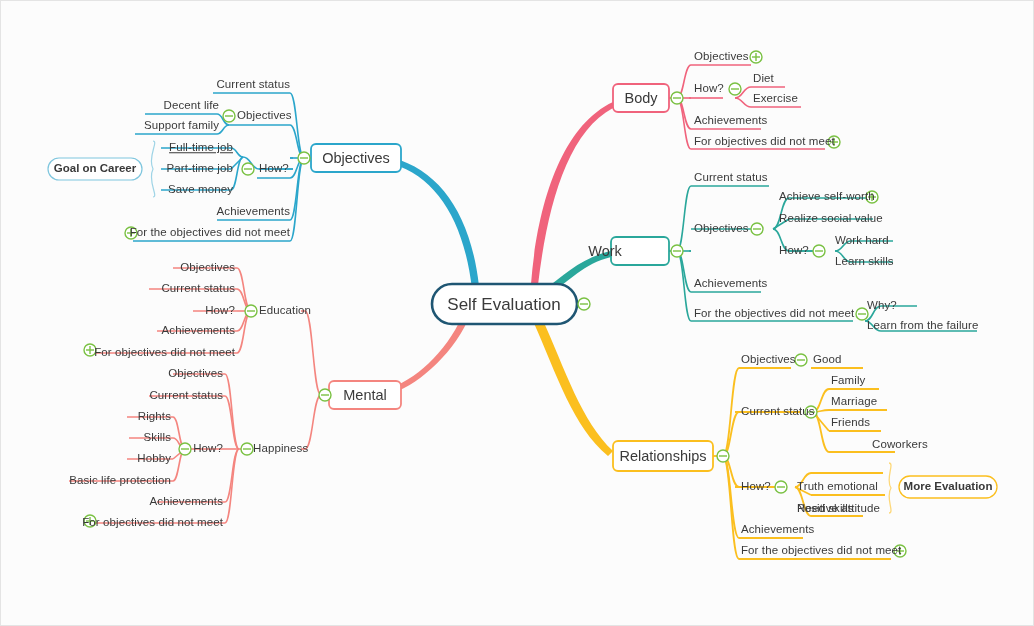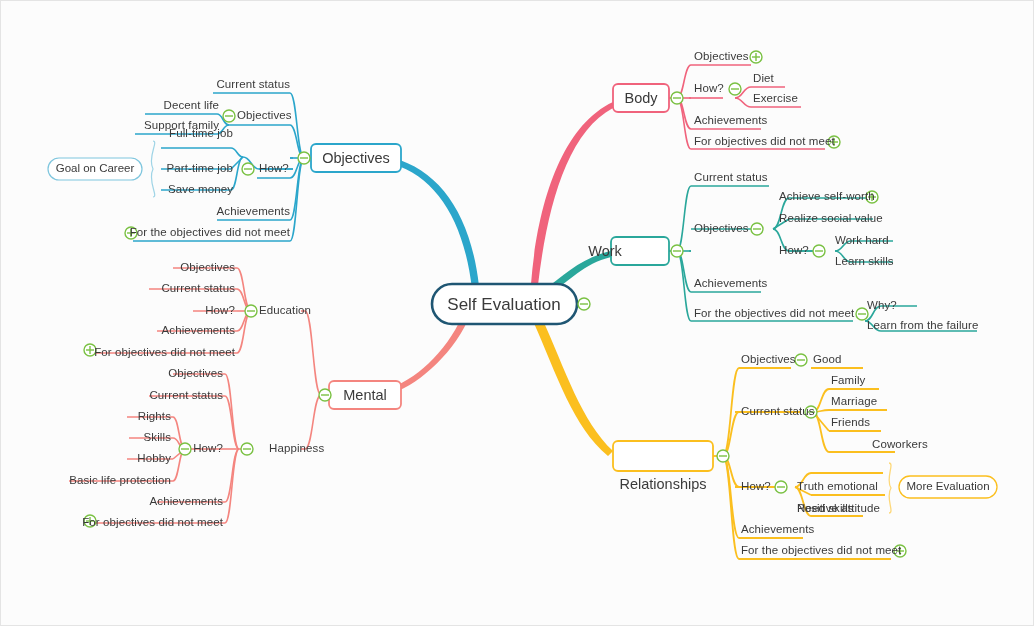--- a/index.html
+++ b/index.html
@@ -43,20 +43,21 @@
     white-space:nowrap;
     line-height:1;
   }
   .calloutlbl{
     position:absolute;
     transform:translate(-50%,-50%);
     font-size:11.5px;
     color:#3a3a3a;
     white-space:nowrap;
     line-height:1;
+    font-weight:bold;
   }
 </style>
 </head>
 <body>
 
 <div id="canvas">
   <svg id="map" viewBox="0 0 1034 626" xmlns="http://www.w3.org/2000/svg">
 
     <g>
 
@@ -360,31 +361,31 @@
       </g>
     </g>
   </svg>
 
   <div class="rootlbl" style="left:503px;top:303px;">Self Evaluation</div>
 
   <div class="boxlbl" style="left:355px;top:157px;">Objectives</div>
   <div class="boxlbl" style="left:640px;top:97px;">Body</div>
   <div class="boxlbl" style="left:604px;top:250px;">Work</div>
   <div class="boxlbl" style="left:364px;top:394px;">Mental</div>
-  <div class="boxlbl" style="left:662px;top:455px;margin-top:28px;">Relationships</div>
+  <div class="boxlbl" style="left:662px;top:455px;">Relationships</div>
 
   <div class="calloutlbl" style="left:94px;top:168px;">Goal on Career</div>
   <div class="calloutlbl" style="left:947px;top:486px;">More Evaluation</div>
 
   <div class="lbl r" style="left:289px;top:84px;">Current status</div>
   <div class="lbl l" style="left:236px;top:115px;">Objectives</div>
   <div class="lbl r" style="left:218px;top:105px;">Decent life</div>
   <div class="lbl r" style="left:218px;top:125px;">Support family</div>
   <div class="lbl l" style="left:258px;top:168px;">How?</div>
-  <div class="lbl r" style="left:232px;top:133px;">Full-time job</div>
+  <div class="lbl r" style="left:232px;top:147px;text-decoration:underline;">Full-time job</div>
   <div class="lbl r" style="left:232px;top:168px;">Part-time job</div>
   <div class="lbl r" style="left:232px;top:189px;">Save money</div>
   <div class="lbl r" style="left:289px;top:211px;">Achievements</div>
   <div class="lbl r" style="left:289px;top:232px;">For the objectives did not meet</div>
 
   <div class="lbl l" style="left:693px;top:56px;">Objectives</div>
   <div class="lbl l" style="left:693px;top:88px;">How?</div>
   <div class="lbl l" style="left:752px;top:78px;">Diet</div>
   <div class="lbl l" style="left:752px;top:98px;">Exercise</div>
   <div class="lbl l" style="left:693px;top:120px;">Achievements</div>
@@ -402,21 +403,21 @@
   <div class="lbl l" style="left:866px;top:305px;">Why?</div>
   <div class="lbl l" style="left:866px;top:325px;">Learn from the failure</div>
 
   <div class="lbl l" style="left:258px;top:310px;">Education</div>
   <div class="lbl r" style="left:234px;top:267px;">Objectives</div>
   <div class="lbl r" style="left:234px;top:288px;">Current status</div>
   <div class="lbl r" style="left:234px;top:310px;">How?</div>
   <div class="lbl r" style="left:234px;top:330px;">Achievements</div>
   <div class="lbl r" style="left:234px;top:352px;">For objectives did not meet</div>
 
-  <div class="lbl l" style="left:268px;top:448px;text-align:center;">Happiness</div>
+  <div class="lbl l" style="left:252px;top:448px;text-align:center;">Happiness</div>
   <div class="lbl r" style="left:222px;top:373px;">Objectives</div>
   <div class="lbl r" style="left:222px;top:395px;">Current status</div>
   <div class="lbl r" style="left:222px;top:448px;">How?</div>
   <div class="lbl r" style="left:170px;top:416px;">Rights</div>
   <div class="lbl r" style="left:170px;top:437px;">Skills</div>
   <div class="lbl r" style="left:170px;top:458px;">Hobby</div>
   <div class="lbl r" style="left:170px;top:480px;">Basic life protection</div>
   <div class="lbl r" style="left:222px;top:501px;">Achievements</div>
   <div class="lbl r" style="left:222px;top:522px;">For objectives did not meet</div>
 

